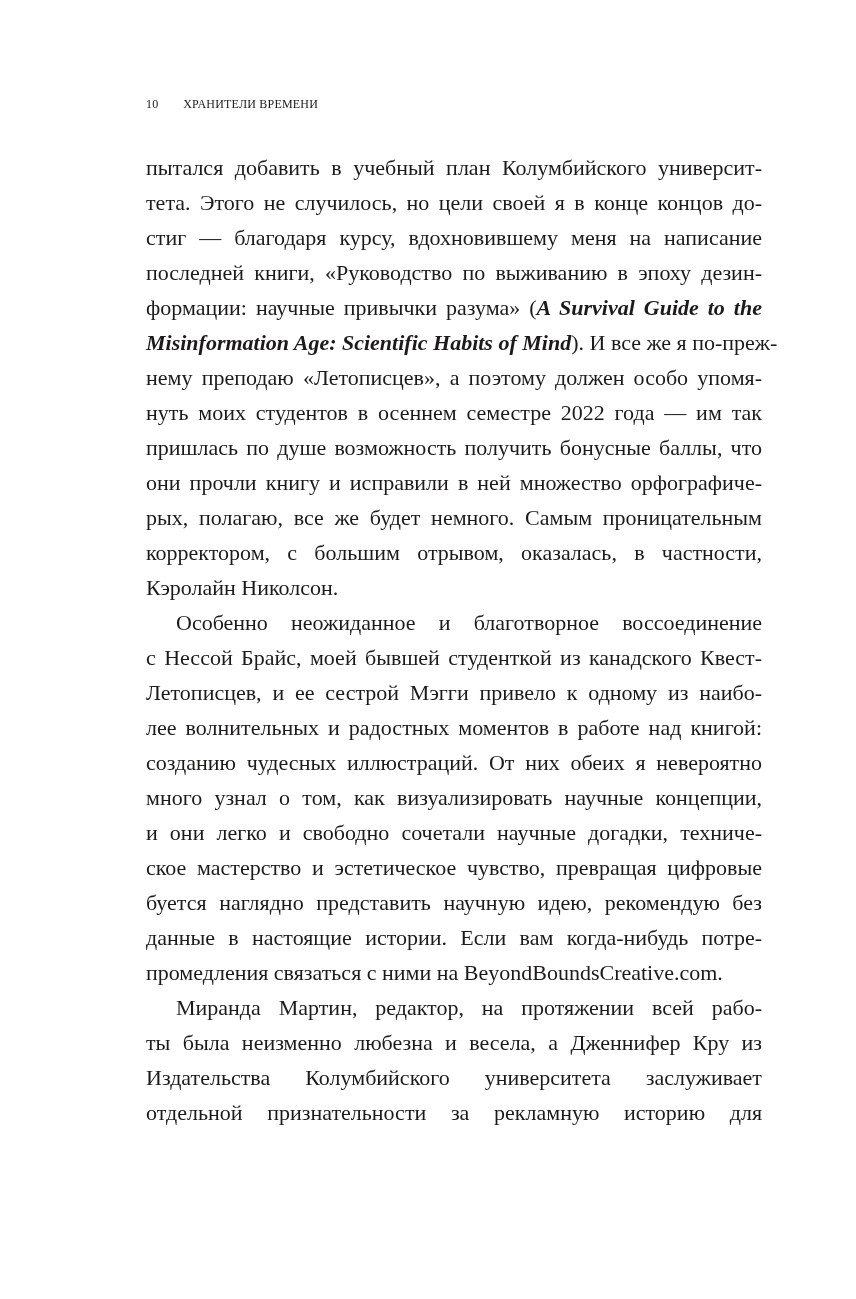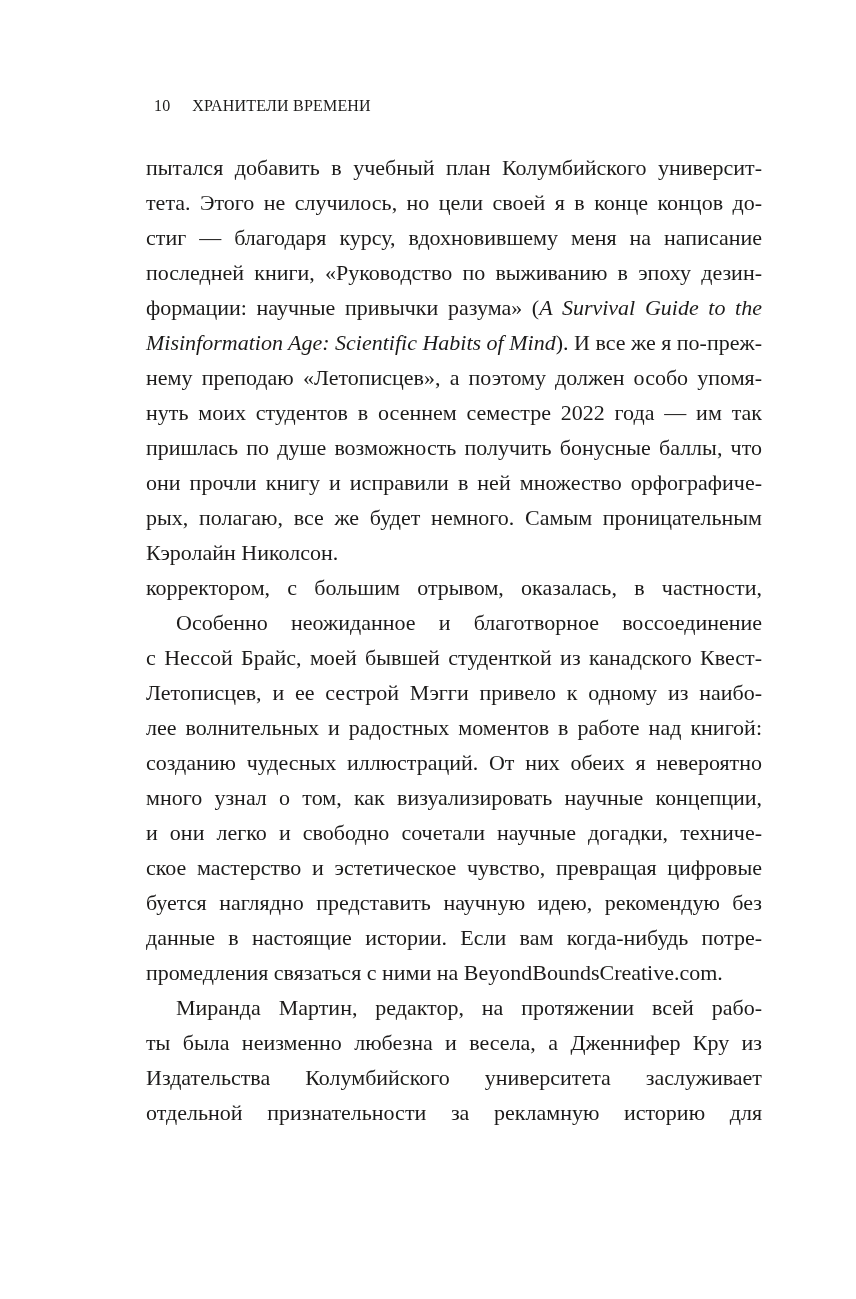--- a/index.html
+++ b/index.html
@@ -12,24 +12,23 @@
       height: 1299px;
       position: relative;
       overflow: hidden;
       font-family: "Liberation Serif", "DejaVu Serif", serif;
       color: #1c1b1a;
     }
     .running-head {
       position: absolute;
       left: 146px;
       top: 97px;
-      font-size: 16px;
+      font-size: 12px;
       letter-spacing: 0.2px;
       white-space: nowrap;
-      margin-left: 8px;
     }
     .running-head .page-num {
       display: inline-block;
       width: 34px;
     }
     .text-block {
       position: absolute;
       left: 146px;
       top: 150px;
       width: 616px;
@@ -44,20 +43,21 @@
       overflow: visible;
     }
     .line.last {
       text-align-last: left;
     }
     .line.indent {
       padding-left: 30px;
     }
     .line em {
       font-style: italic;
+      font-weight: bold;
     }
   </style>
 </head>
 <body>
 
 <div class="running-head">
   <span class="page-num">10</span>
   <span class="running-title">ХРАНИТЕЛИ ВРЕМЕНИ</span>
 </div>
 
@@ -67,22 +67,22 @@
       <div class="line">тета. Этого не случилось, но цели своей я в конце концов до-</div>
       <div class="line">стиг — благодаря курсу, вдохновившему меня на написание</div>
       <div class="line">последней книги, «Руководство по выживанию в эпоху дезин-</div>
       <div class="line">формации: научные привычки разума» (<em>A Survival Guide to the</em></div>
       <div class="line"><em>Misinformation Age: Scientific Habits of Mind</em>). И все же я по-преж-</div>
       <div class="line">нему преподаю «Летописцев», а поэтому должен особо упомя-</div>
       <div class="line">нуть моих студентов в осеннем семестре 2022 года — им так</div>
       <div class="line">пришлась по душе возможность получить бонусные баллы, что</div>
       <div class="line">они прочли книгу и исправили в ней множество орфографиче-</div>
       <div class="line">рых, полагаю, все же будет немного. Самым проницательным</div>
+      <div class="line">корректором, с большим отрывом, оказалась, в частности,</div>
       <div class="line last">Кэролайн Николсон.</div>
-      <div class="line">корректором, с большим отрывом, оказалась, в частности,</div>
     </div>
     <div>
       <div class="line indent">Особенно неожиданное и благотворное воссоединение</div>
       <div class="line">с Нессой Брайс, моей бывшей студенткой из канадского Квест-</div>
       <div class="line">Летописцев, и ее сестрой Мэгги привело к одному из наибо-</div>
       <div class="line">лее волнительных и радостных моментов в работе над книгой:</div>
       <div class="line">созданию чудесных иллюстраций. От них обеих я невероятно</div>
       <div class="line">много узнал о том, как визуализировать научные концепции,</div>
       <div class="line">и они легко и свободно сочетали научные догадки, техниче-</div>
       <div class="line">ское мастерство и эстетическое чувство, превращая цифровые</div>

